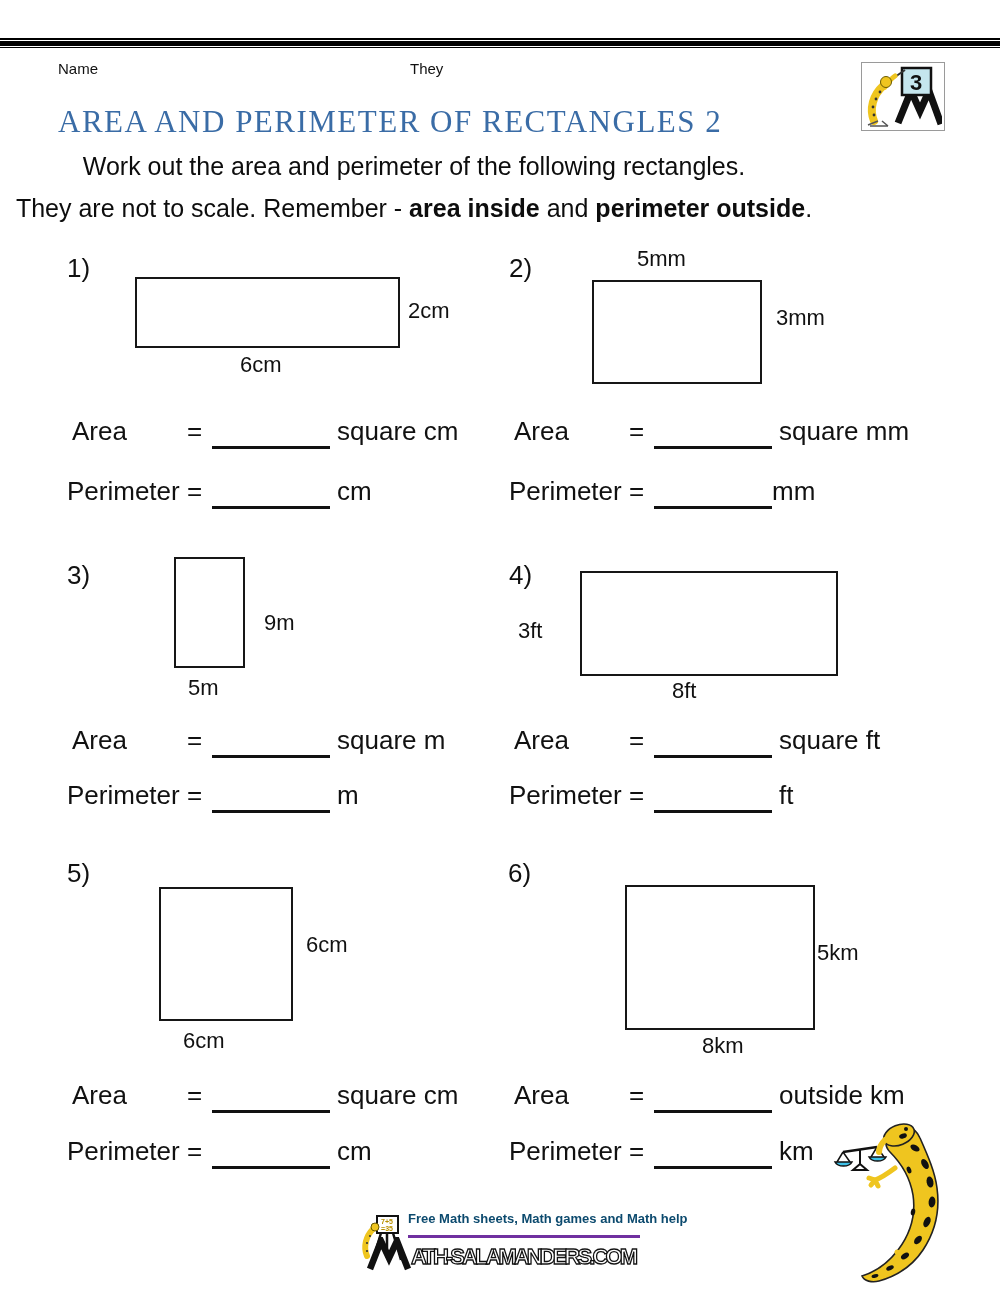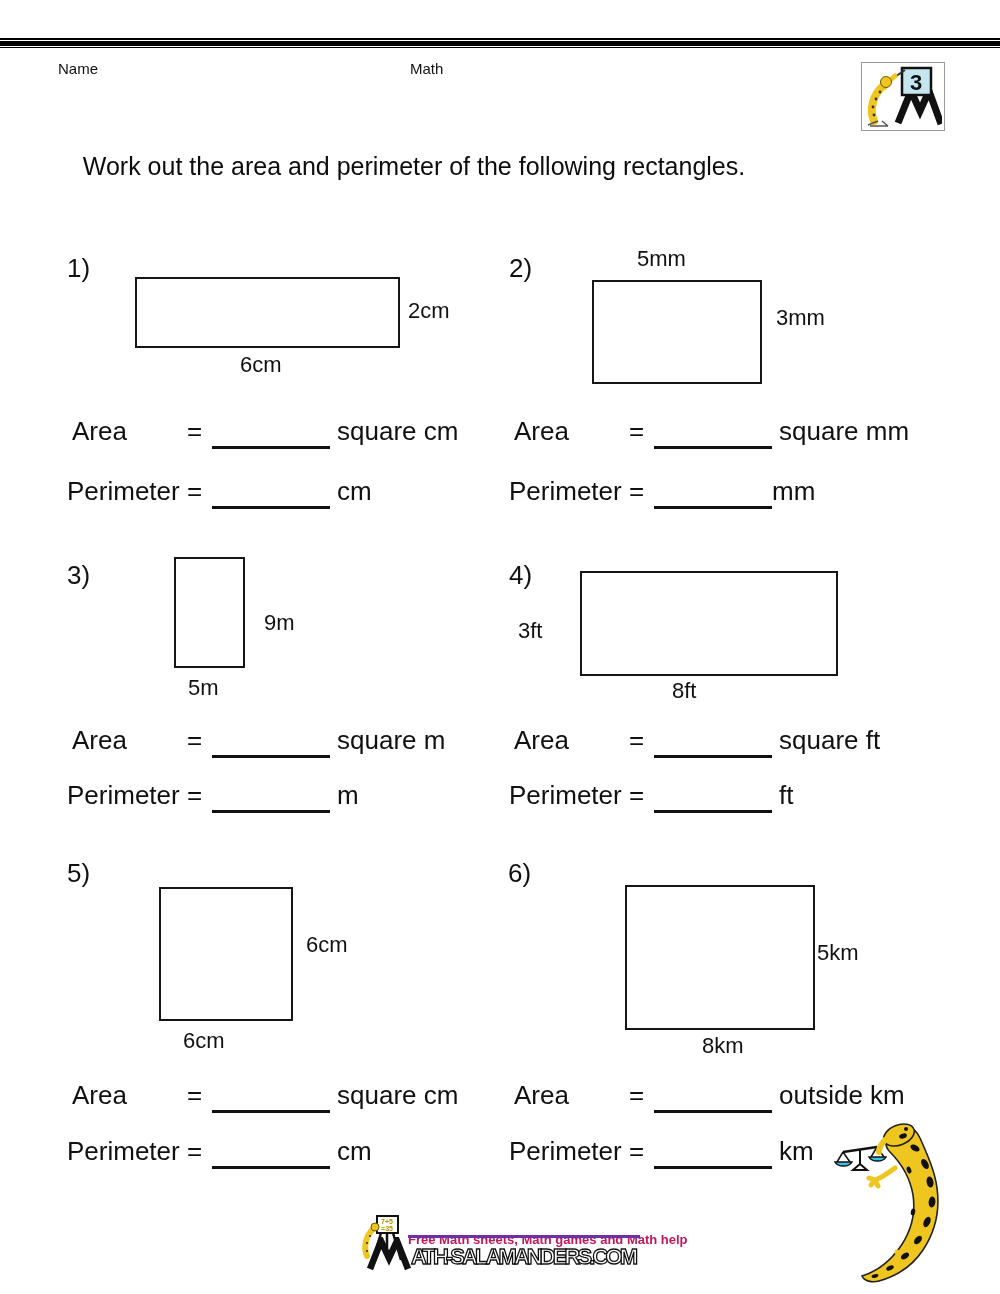--- a/index.html
+++ b/index.html
@@ -70,38 +70,38 @@
   .ansline .eq{position:absolute;left:129px;}
   .ansline .blank{position:absolute;left:154px;top:30px;width:118px;height:0;
     border-bottom:3px solid #111;}
   .ansline .unit{position:absolute;left:279px;white-space:nowrap;}
   .lbl-perim{position:absolute;left:9px;white-space:nowrap;}
   .p2 .perim-line .unit{left:272px;}
 
   
   .footer{position:absolute;left:360px;top:1210px;width:300px;height:62px;}
   .footer-icon{position:absolute;left:0;top:4px;}
-  .footer-tagline{position:absolute;left:48px;top:22px;font-size:13px;font-weight:bold;
-    white-space:nowrap;color:#be185d;}
+  .footer-tagline{position:absolute;left:48px;top:1px;font-size:13px;font-weight:bold;
+    white-space:nowrap;color:#0c4a6e;}
   .footer-rule{position:absolute;left:48px;top:25px;width:232px;height:3px;background:#7030A0;}
   .site-logo{position:absolute;left:6px;top:27px;}
 
   .corner-salamander{position:absolute;left:833px;top:1120px;}
 </style>
 </head>
 <body>
 
 <div class="page">
 
   <div class="rule-a"></div>
   <div class="rule-b"></div>
   <div class="rule-c"></div>
 
   <div class="name-label">Name</div>
-  <div class="date-label">Math</div>
+  <div class="date-label">They</div>
 
   <div class="grade-badge">
     <svg width="80" height="65" viewBox="0 0 80 65">
 
       <path d="M36 60 L49 28 L58 48 L67 28 L79 61" stroke="#111" stroke-width="7" fill="none"></path>
 
       <rect x="40" y="5" width="29" height="27" fill="#C5E6EE" stroke="#111" stroke-width="2.5"></rect>
       <text x="54" y="27" font-size="22" font-weight="bold" fill="#111" text-anchor="middle" font-family="Liberation Sans, sans-serif">3</text>
 
       <line x1="30" y1="16" x2="43" y2="7" stroke="#333" stroke-width="2"></line>
@@ -110,22 +110,24 @@
       <path d="M23 24 C27 18 30 15 33 13" stroke="#EFC51F" stroke-width="5" fill="none" stroke-linecap="round"></path>
       <circle cx="24" cy="19" r="5.5" fill="#EFC51F" stroke="#6b5b00" stroke-width="1"></circle>
       <circle cx="12" cy="52" r="1.4" fill="#333"></circle>
       <circle cx="11" cy="44" r="1.4" fill="#333"></circle>
       <circle cx="14" cy="36" r="1.4" fill="#333"></circle>
       <circle cx="18" cy="29" r="1.4" fill="#333"></circle>
       <path d="M6 62 L16 58 M8 63 H26 M20 58 L26 63" stroke="#555" stroke-width="1.5" fill="none"></path>
     </svg>
   </div>
 
+  <div class="page-title">AREA AND PERIMETER OF RECTANGLES 2</div>
 
   <div class="instr instr1">Work out the area and perimeter of the following rectangles.</div>
+  <div class="instr instr2"><span>They are not to scale. Remember - </span><b>area inside</b><span> and </span><b>perimeter outside</b><span>.</span></div>
 
   <div class="problem p1">
     <span class="pnum">1)</span>
     <div class="rect"></div>
     <span class="dim dim-h">2cm</span>
     <span class="dim dim-w">6cm</span>
     <div class="ansline area-line">
       <span class="lbl">Area</span>
       <span class="eq">=</span>
       <span class="blank"></span>

